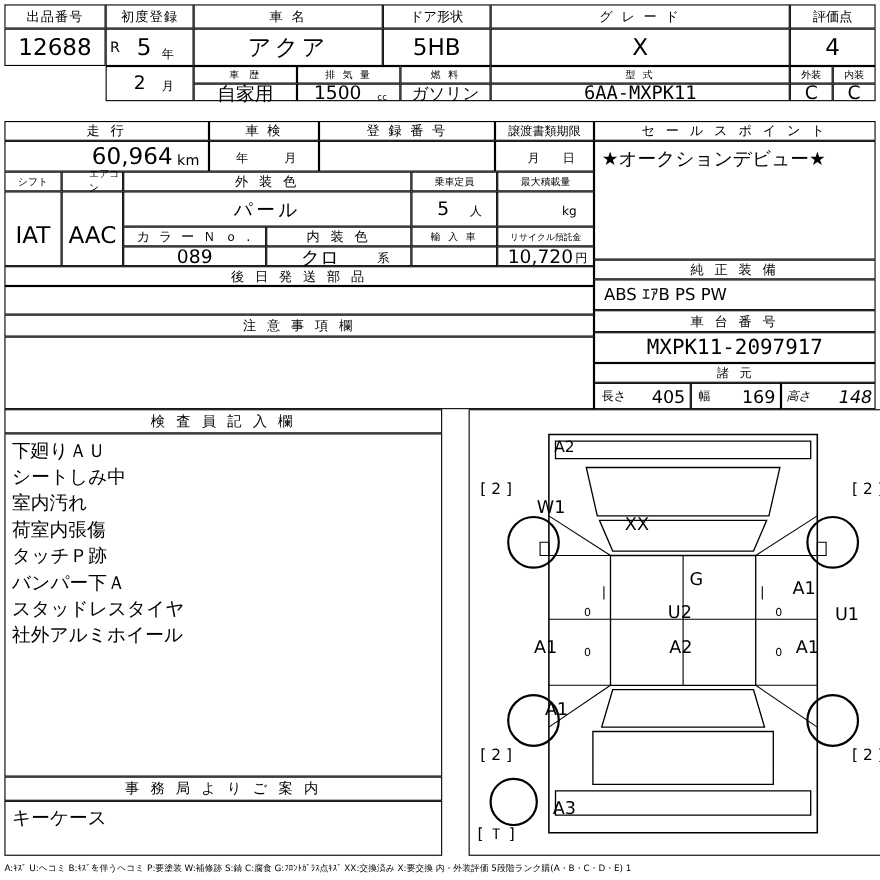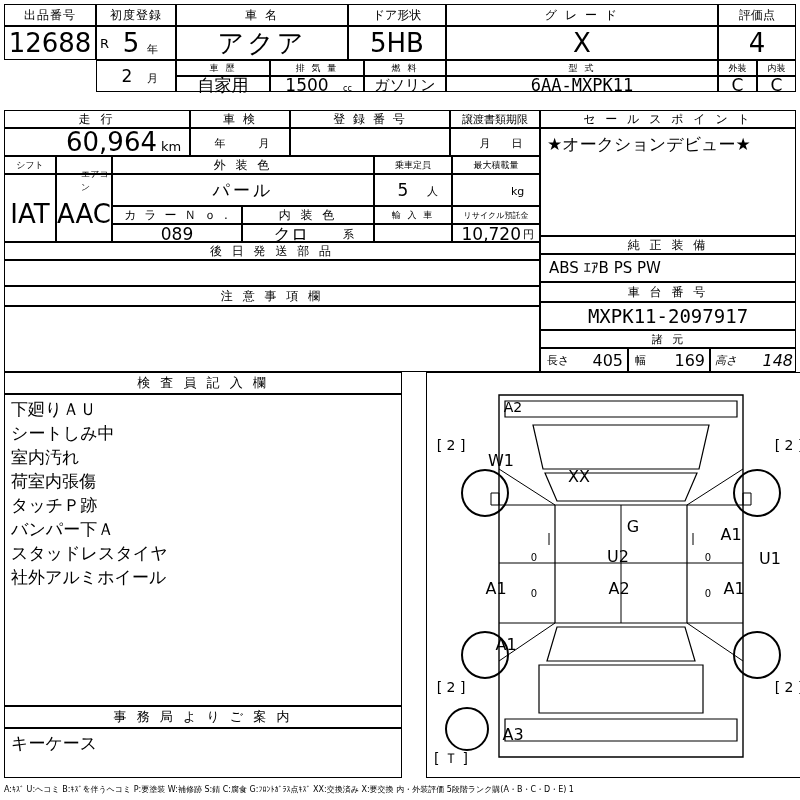--- a/index.html
+++ b/index.html
@@ -13,21 +13,21 @@
   }
   .sheet{position:relative;width:800px;height:800px;box-sizing:border-box;border-radius:16px;}
   .bx{position:absolute;box-sizing:border-box;border:1px solid #000;}
   .lbl{position:absolute;box-sizing:border-box;display:flex;align-items:center;justify-content:center;}
   .c{display:flex;align-items:center;justify-content:center;}
   .l{display:flex;align-items:center;justify-content:flex-start;}
   .r{display:flex;align-items:center;justify-content:flex-end;}
   .small{font-size:11px;}
   .xsmall{font-size:9px;}
   .tiny{font-size:8px;}
-  .big{font-size:26px;}
+  .big{font-size:21px;}
   .mid{font-size:17px;}
   .sp{letter-spacing:3px;}
   .mono{font-family:"DejaVu Sans Mono","Liberation Mono",monospace;}
   svg{display:block;}
   .wheel{position:absolute;border:2px solid #000;border-radius:50%;box-sizing:border-box;}
   .tag{position:absolute;display:flex;align-items:center;justify-content:center;font-size:14px;}
 </style>
 </head>
 <body>
 
@@ -75,21 +75,21 @@
   </div>
 
   <div class="bx" style="left:718px;top:4px;width:78px;height:22px;">
     <div class="lbl c" style="left:0;top:0;width:100%;height:100%;font-size:12px;">評価点</div>
   </div>
   <div class="bx" style="left:718px;top:26px;width:78px;height:34px;">
     <div class="lbl c big" style="left:0;top:0;width:100%;height:100%;">4</div>
   </div>
 
   <div class="bx" style="left:176px;top:60px;width:94px;height:16px;">
-    <div class="lbl c xsmall" style="left:0;top:0;width:100%;height:100%;letter-spacing:2px;">車 歴</div>
+    <div class="lbl c xsmall" style="left:0;top:0;width:100%;height:100%;letter-spacing:2px;font-family:Liberation Mono, monospace;">車 歴</div>
   </div>
   <div class="bx" style="left:176px;top:76px;width:94px;height:16px;">
     <div class="lbl c mid" style="left:0;top:-5px;width:100%;height:26px;">自家用</div>
   </div>
 
   <div class="bx" style="left:270px;top:60px;width:94px;height:16px;">
     <div class="lbl c xsmall" style="left:0;top:0;width:100%;height:100%;letter-spacing:2px;">排 気 量</div>
   </div>
   <div class="bx" style="left:270px;top:76px;width:94px;height:16px;">
     <div class="lbl c mid" style="left:0;top:-5px;width:72px;height:26px;">1500</div>
@@ -158,21 +158,21 @@
     <div class="lbl c" style="left:0;top:0;width:100%;height:100%;font-size:12px;letter-spacing:3px;">セ ー ル ス ポ イ ン ト</div>
   </div>
   <div class="bx" style="left:540px;top:128px;width:256px;height:108px;">
     <div class="lbl l mid" style="left:6px;top:2px;width:250px;height:26px;">★オークションデビュー★</div>
   </div>
 
   <div class="bx" style="left:4px;top:156px;width:52px;height:18px;">
     <div class="lbl c xsmall" style="left:0;top:0;width:100%;height:100%;">シフト</div>
   </div>
   <div class="bx" style="left:56px;top:156px;width:56px;height:18px;">
-    <div class="lbl c xsmall" style="left:0;top:16px;width:100%;height:100%;padding-left:24px;">エアコン</div>
+    <div class="lbl c xsmall" style="left:0;top:0;width:100%;height:100%;padding-left:24px;">エアコン</div>
   </div>
   <div class="bx" style="left:4px;top:174px;width:52px;height:68px;">
     <div class="lbl c big" style="left:0;top:24px;width:100%;height:30px;">IAT</div>
   </div>
   <div class="bx" style="left:56px;top:174px;width:56px;height:68px;">
     <div class="lbl c big" style="left:0;top:24px;width:100%;height:30px;">AAC</div>
   </div>
 
   <div class="bx" style="left:112px;top:156px;width:262px;height:18px;">
     <div class="lbl c" style="left:0;top:0;width:100%;height:100%;font-size:12px;letter-spacing:3px;">外 装 色</div>

